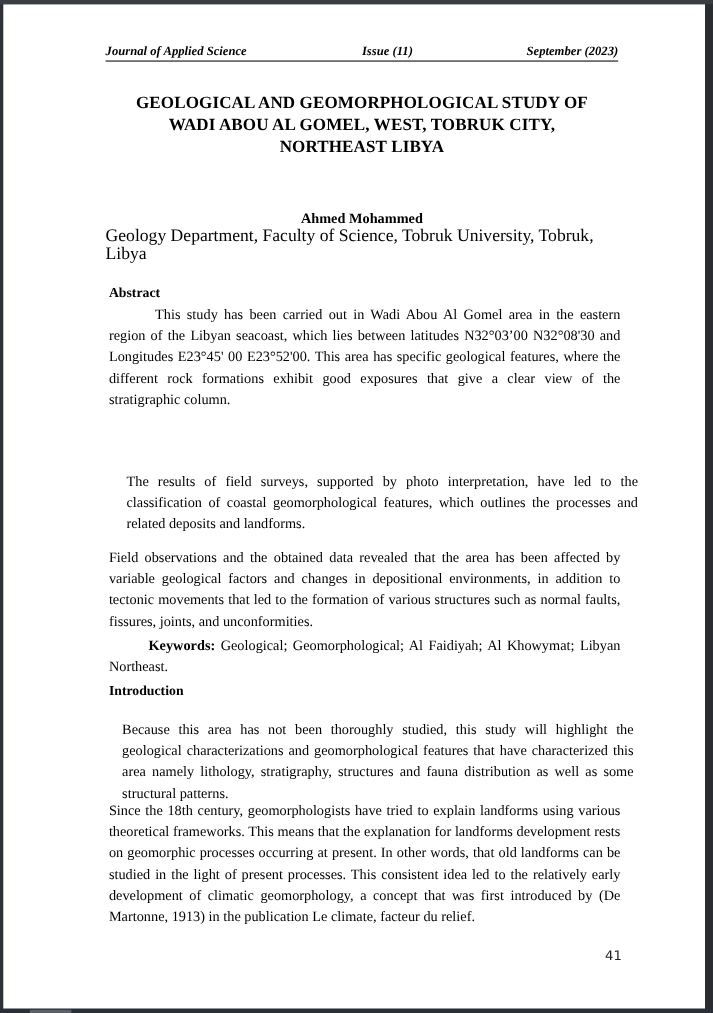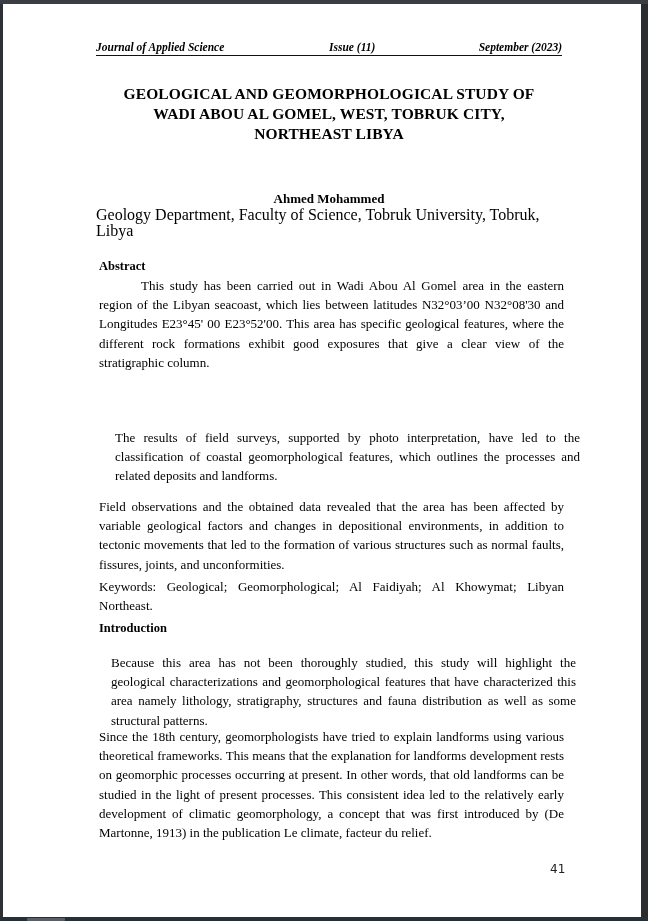--- a/index.html
+++ b/index.html
@@ -117,21 +117,21 @@
     .para {
       position: absolute;
       left: 99px;
       width: 465px;
       font-size: 13px;
       line-height: 19.2px;
       text-align: justify;
       text-align-last: left;
     }
     .para.indent { text-indent: 42px; }
-    .kw-label { font-weight: normal; }
+    .kw-label { font-weight: bold; margin-left: 36px; }
 
     .page-number {
       position: absolute;
       left: 550px;
       top: 862px;
       font-family: "DejaVu Sans", "Liberation Sans", sans-serif;
       font-size: 12px;
       color: #222;
     }
   </style>

